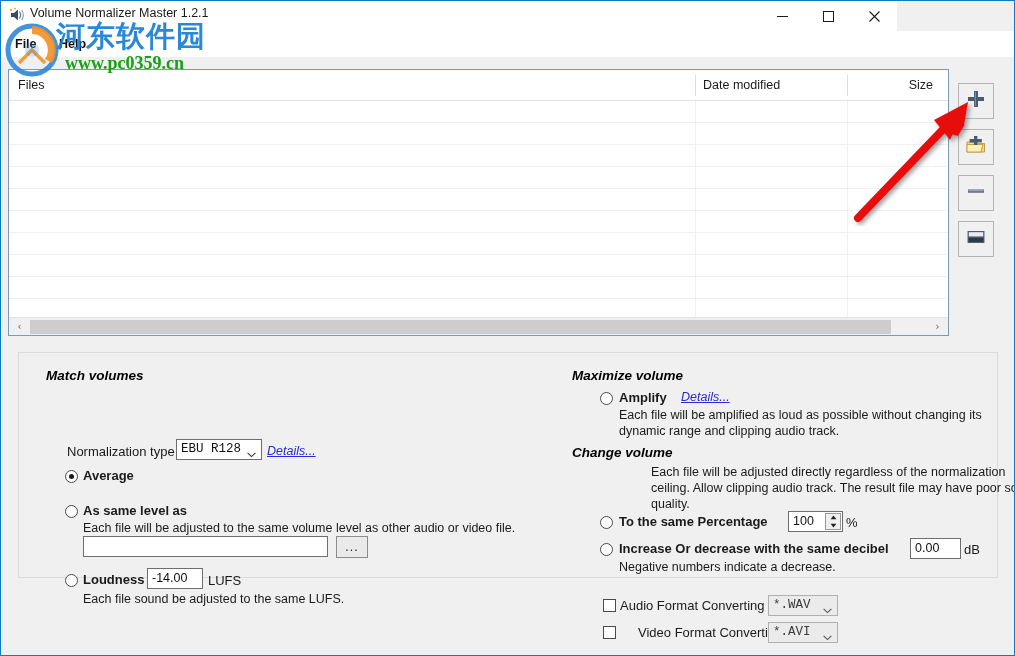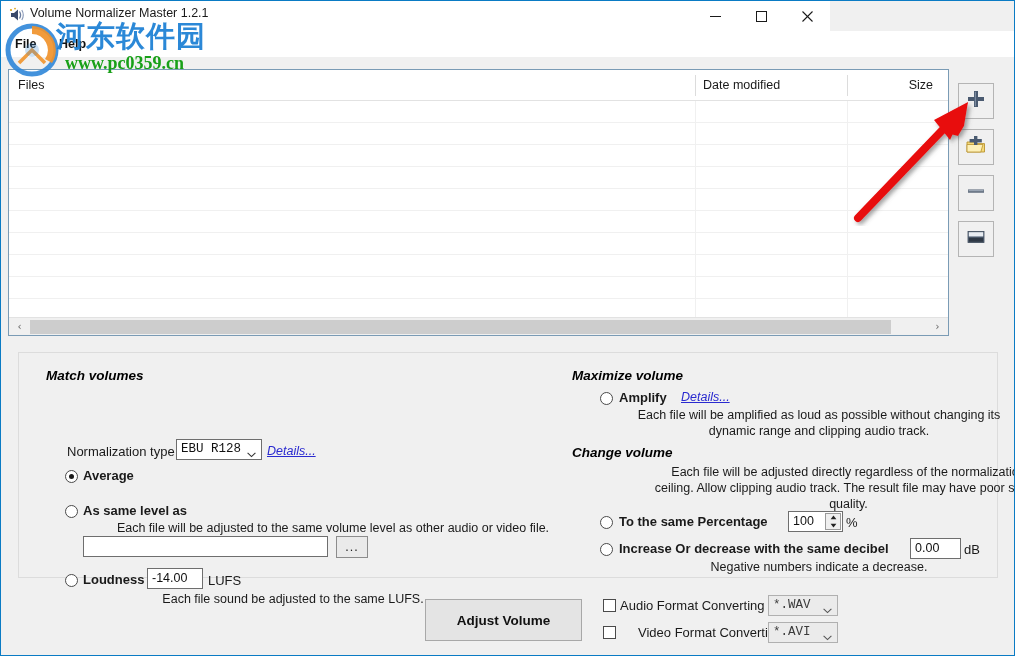--- a/index.html
+++ b/index.html
@@ -17,21 +17,21 @@
     overflow: hidden;
     background: #f0f0f0;
     border: 1px solid #0a7bc4;
     box-sizing: border-box;
   }
 
   
   .titlebar {
     position: absolute;
     left: 0; top: 0;
-    width: 829px; height: 30px;
+    width: 896px; height: 30px;
     background: #ffffff;
     display: flex;
     align-items: flex-start;
   }
   .title-icon {
     position: absolute;
     left: 8px; top: 6px;
     width: 18px; height: 16px;
   }
   .title-text {
@@ -211,21 +211,20 @@
   }
 
   
   .group {
     position: absolute;
     left: 17px; top: 351px;
     width: 980px; height: 226px;
     border: 1px solid #dcdcdc;
     box-sizing: border-box;
     background: #f0f0f0;
-    text-align: center;
   }
   .sect-title {
     position: absolute;
     font-family: "Liberation Sans", sans-serif;
     font-size: 13.5px;
     font-weight: bold;
     font-style: italic;
     color: #000;
     white-space: nowrap;
   }
@@ -586,21 +585,20 @@
 
     <span class="radio" style="left:581px; top:190px;"></span>
     <span class="lbl lbl-b" style="left:600px; top:188px;">Increase Or decrease with the same decibel</span>
     <div class="tbox" style="left:891px; top:185px; width:51px;">
       <span class="tval">0.00</span>
     </div>
     <span class="lbl" style="left:945px; top:189px;">dB</span>
     <span class="desc" style="left:600px; top:206px; width:400px;">Negative numbers indicate a decrease.</span>
   </div>
 
-  <div class="adjust-btn">Adjust Volume</div>
 
   <span class="cbox" style="left:602px; top:598px;"></span>
   <span class="lbl" style="left:619px; top:597px;">Audio Format Converting</span>
   <div class="combo dis" style="left:767px; top:594px; width:70px;">
     <span class="cval">*.WAV</span>
     <span class="carrow">
       <svg width="9" height="6" viewBox="0 0 9 6">
           <path d="M0.6 0.8 L4.5 4.6 L8.4 0.8" fill="none" stroke="#555" stroke-width="1.1"></path>
         </svg>
     </span>

